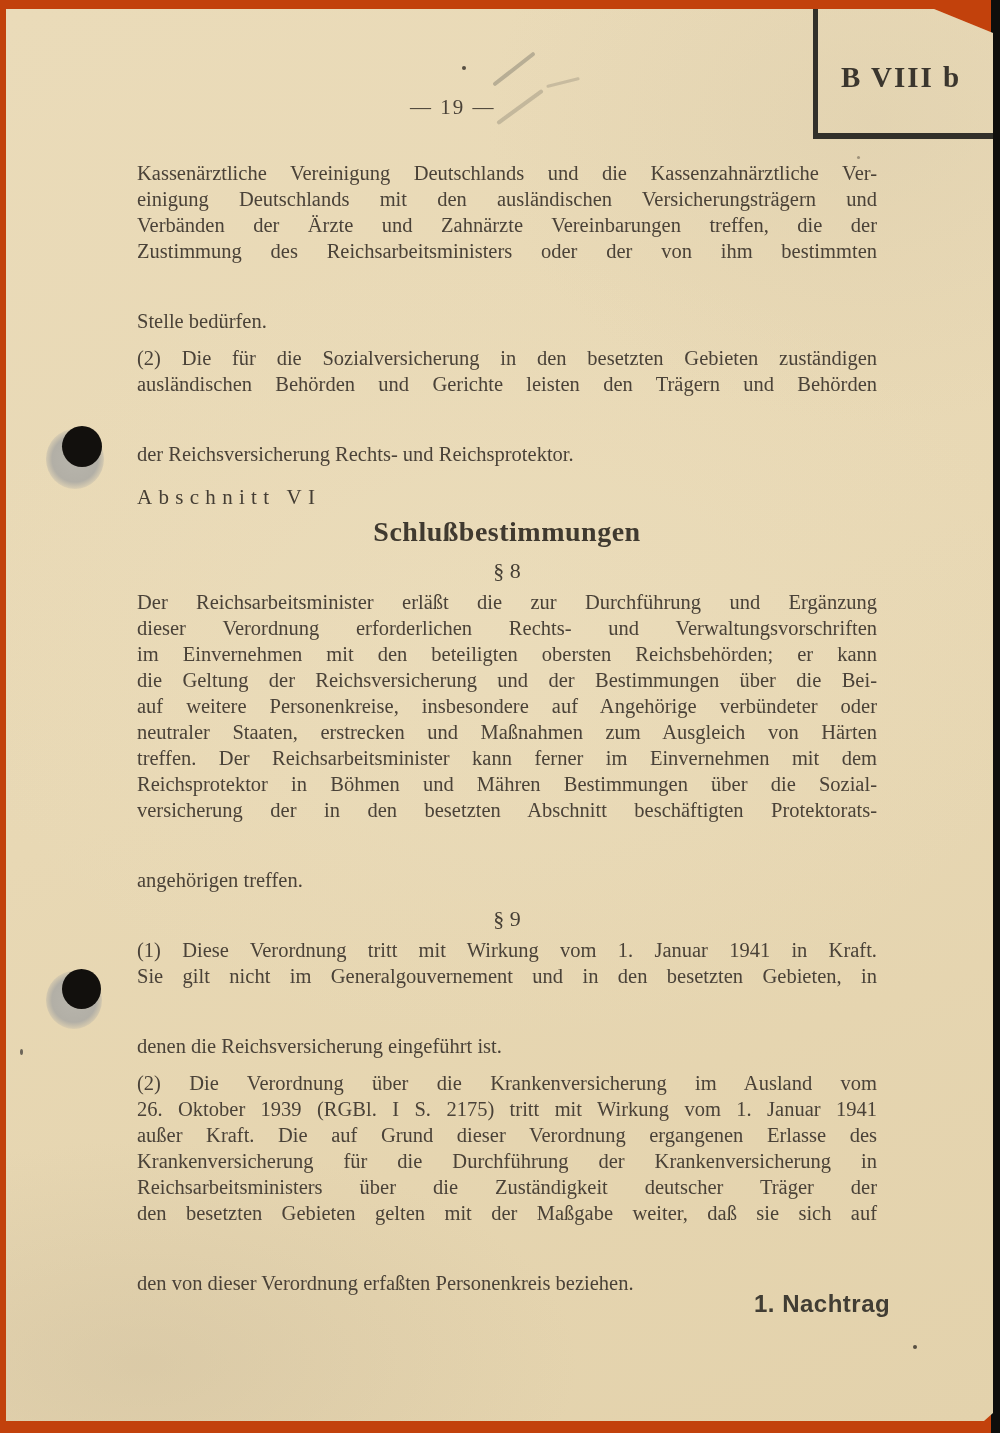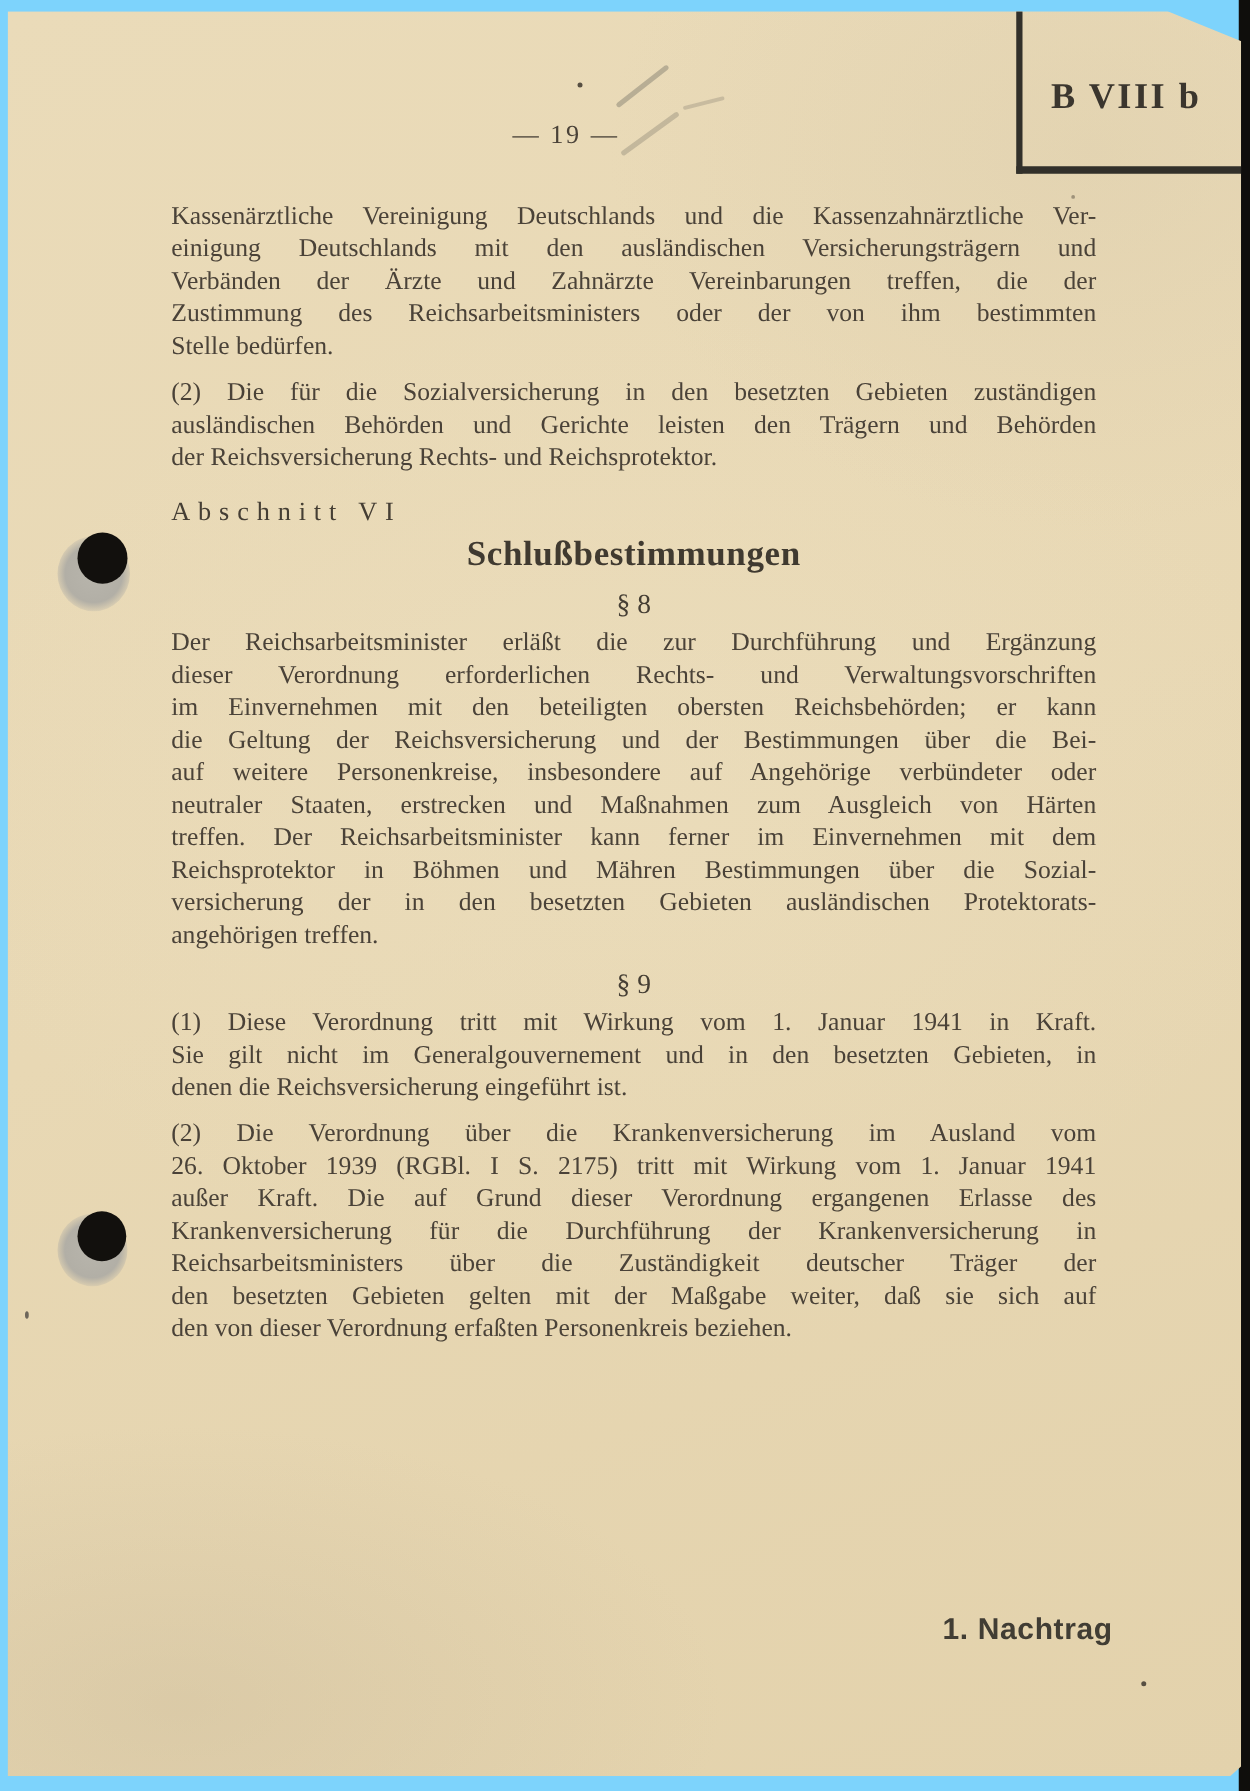--- a/index.html
+++ b/index.html
@@ -8,21 +8,21 @@
     width: 1000px;
     height: 1433px;
     background: #0f0e0c;
     overflow: hidden;
     font-family: "Liberation Serif", serif;
   }
   #scan {
     position: relative;
     width: 991px;
     height: 1433px;
-    background: #7dd3fc;
+    background: #c2410c;
   }
   #paper {
     position: absolute;
     left: 6px;
     top: 9px;
     width: 987px;
     height: 1412px;
     background:
       radial-gradient(ellipse 620px 320px at 14% 96%, rgba(203,187,155,0.40), transparent 70%),
       radial-gradient(ellipse 540px 420px at 88% 8%, rgba(216,201,168,0.35), transparent 72%),
@@ -95,21 +95,21 @@
   #text-block {
     position: absolute;
     left: 131px;
     top: 151px;
     width: 740px;
     color: #4a4238;
     font-size: 20.5px;
     line-height: 26px;
   }
   .jline { text-align: justify; text-align-last: justify; }
-  .endline { text-align: justify; text-align-last: left; }
+  .endline { text-align: justify; text-align-last: left; margin-top: 44px; }
   .para { margin: 0; }
   .m-p2 { margin-top: 11px; }
   .h-section {
     margin-top: 17px;
     letter-spacing: 0.30em;
     font-size: 21px;
     color: #453e34;
   }
   .h-sub {
     margin-top: 9px;
@@ -199,21 +199,21 @@
 
       <div class="para m-body">
         <div class="jline">Der Reichsarbeitsminister erläßt die zur Durchführung und Ergänzung</div>
         <div class="jline">dieser Verordnung erforderlichen Rechts- und Verwaltungsvorschriften</div>
         <div class="jline">im Einvernehmen mit den beteiligten obersten Reichsbehörden; er kann</div>
         <div class="jline">die Geltung der Reichsversicherung und der Bestimmungen über die Bei-</div>
         <div class="jline">auf weitere Personenkreise, insbesondere auf Angehörige verbündeter oder</div>
         <div class="jline">neutraler Staaten, erstrecken und Maßnahmen zum Ausgleich von Härten</div>
         <div class="jline">treffen. Der Reichsarbeitsminister kann ferner im Einvernehmen mit dem</div>
         <div class="jline">Reichsprotektor in Böhmen und Mähren Bestimmungen über die Sozial-</div>
-        <div class="jline">versicherung der in den besetzten Gebieten ausländischen Protektorats-</div>
+        <div class="jline">versicherung der in den besetzten Abschnitt beschäftigten Protektorats-</div>
         <div class="endline">angehörigen treffen.</div>
       </div>
 
       <div class="h-para">§ 9</div>
 
       <div class="para m-body">
         <div class="jline">(1) Diese Verordnung tritt mit Wirkung vom 1. Januar 1941 in Kraft.</div>
         <div class="jline">Sie gilt nicht im Generalgouvernement und in den besetzten Gebieten, in</div>
         <div class="endline">denen die Reichsversicherung eingeführt ist.</div>
       </div>

